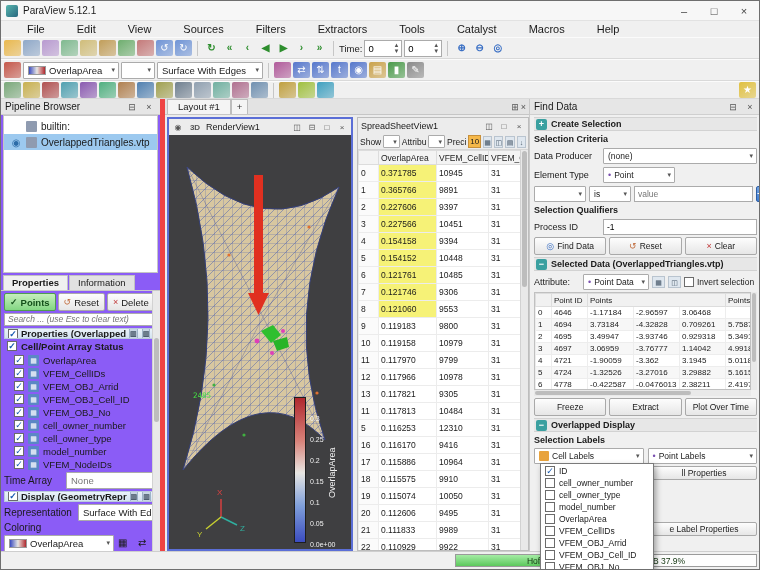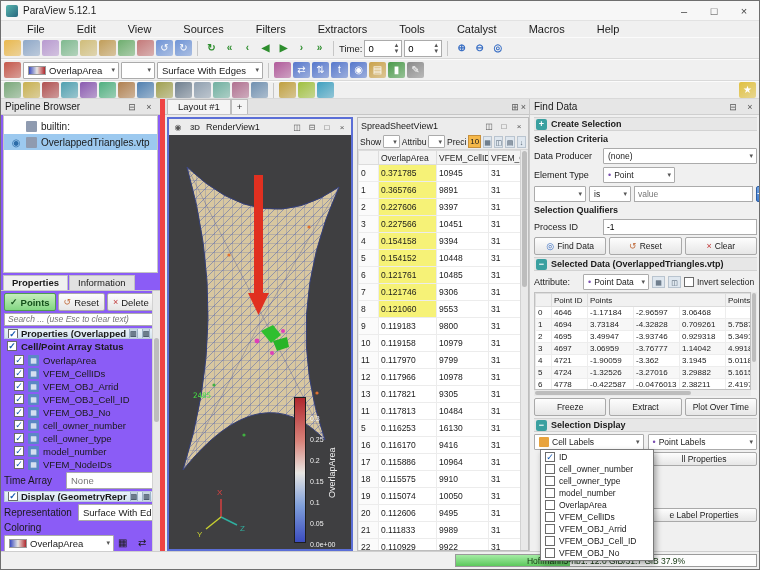--- a/index.html
+++ b/index.html
@@ -576,21 +576,21 @@
               </tr>
               <tr>
                 <td class="idx">11</td>
                 <td>0.117813</td>
                 <td>10484</td>
                 <td>31</td>
               </tr>
               <tr>
                 <td class="idx">5</td>
                 <td>0.116253</td>
-                <td>16130</td>
+                <td>12310</td>
                 <td>31</td>
               </tr>
               <tr>
                 <td class="idx">16</td>
                 <td>0.116170</td>
                 <td>9416</td>
                 <td>31</td>
               </tr>
               <tr>
                 <td class="idx">17</td>
@@ -798,22 +798,23 @@
             <div class="fd-vthumb"></div>
           </div>
       </div>
       <div class="fd-actions">
         <span class="btn">Freeze</span>
         <span class="btn">Extract</span>
         <span class="btn">Plot Over Time</span>
       </div>
       <div class="fd-sec">
         <span class="sec-ico">−</span>
-        <span>Selection Display</span>
-      </div>
+        <span>Overlapped Display</span>
+      </div>
+      <div class="fd-bold">Selection Labels</div>
       <div class="labels-row">
         <span class="combo">
           <span class="tag-ico"></span>
           <span>Cell Labels</span>
           <span class="chev">▾</span>
         </span>
         <span class="combo">
           <span class="pt-ico">•</span>
           <span>Point Labels</span>
           <span class="chev">▾</span>

